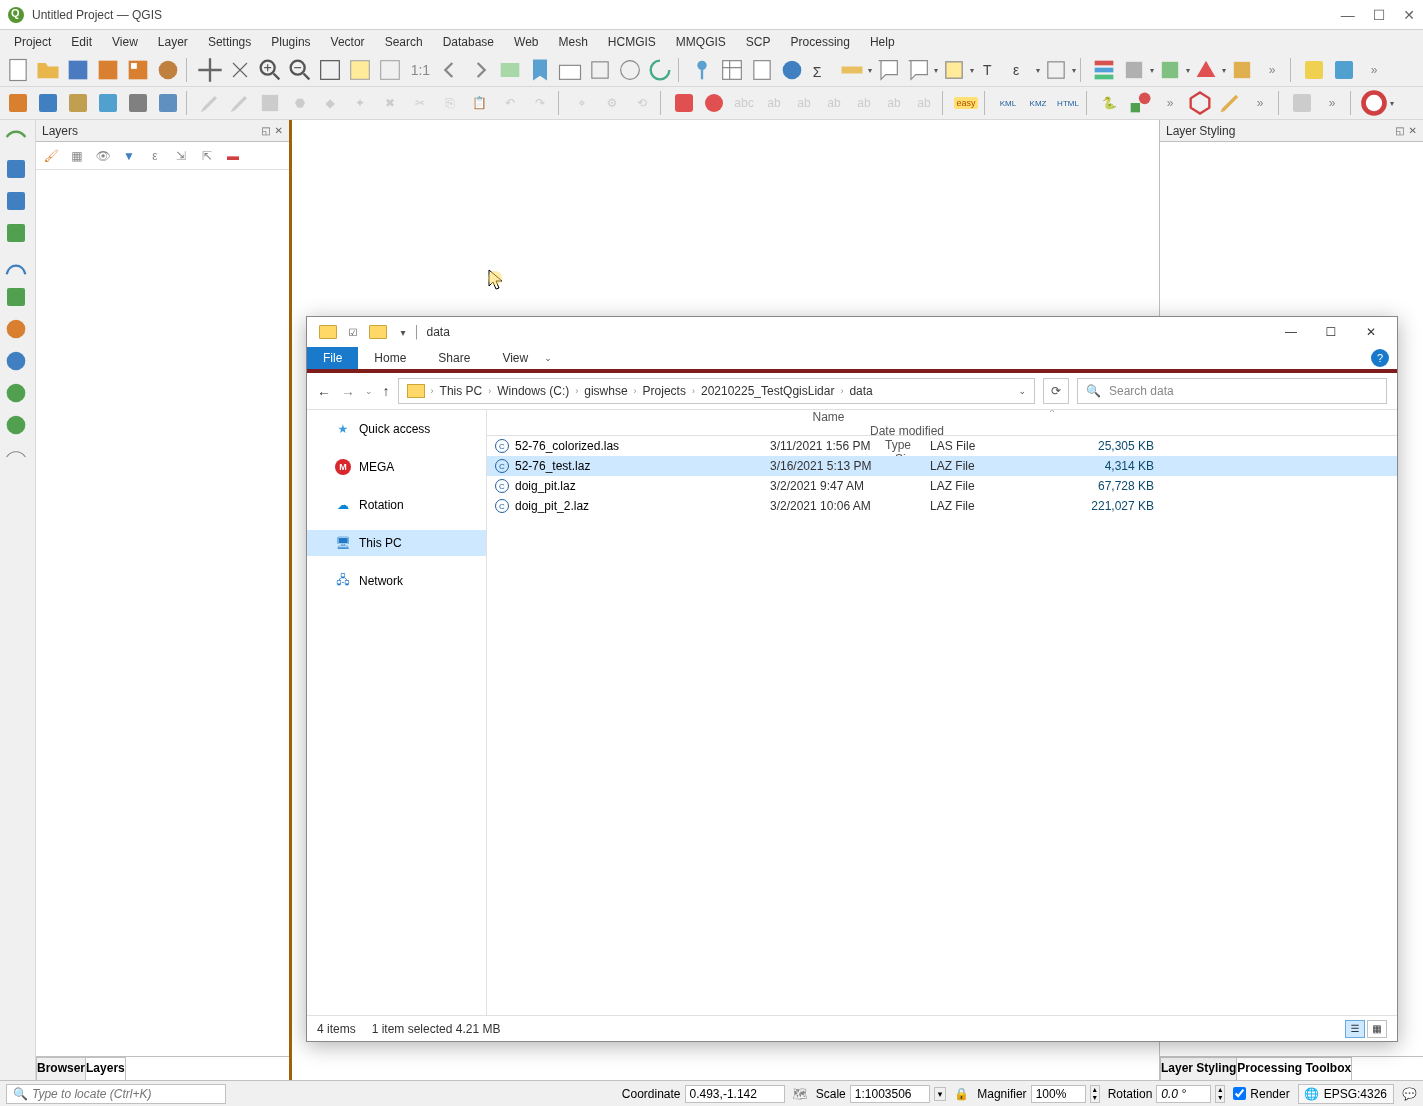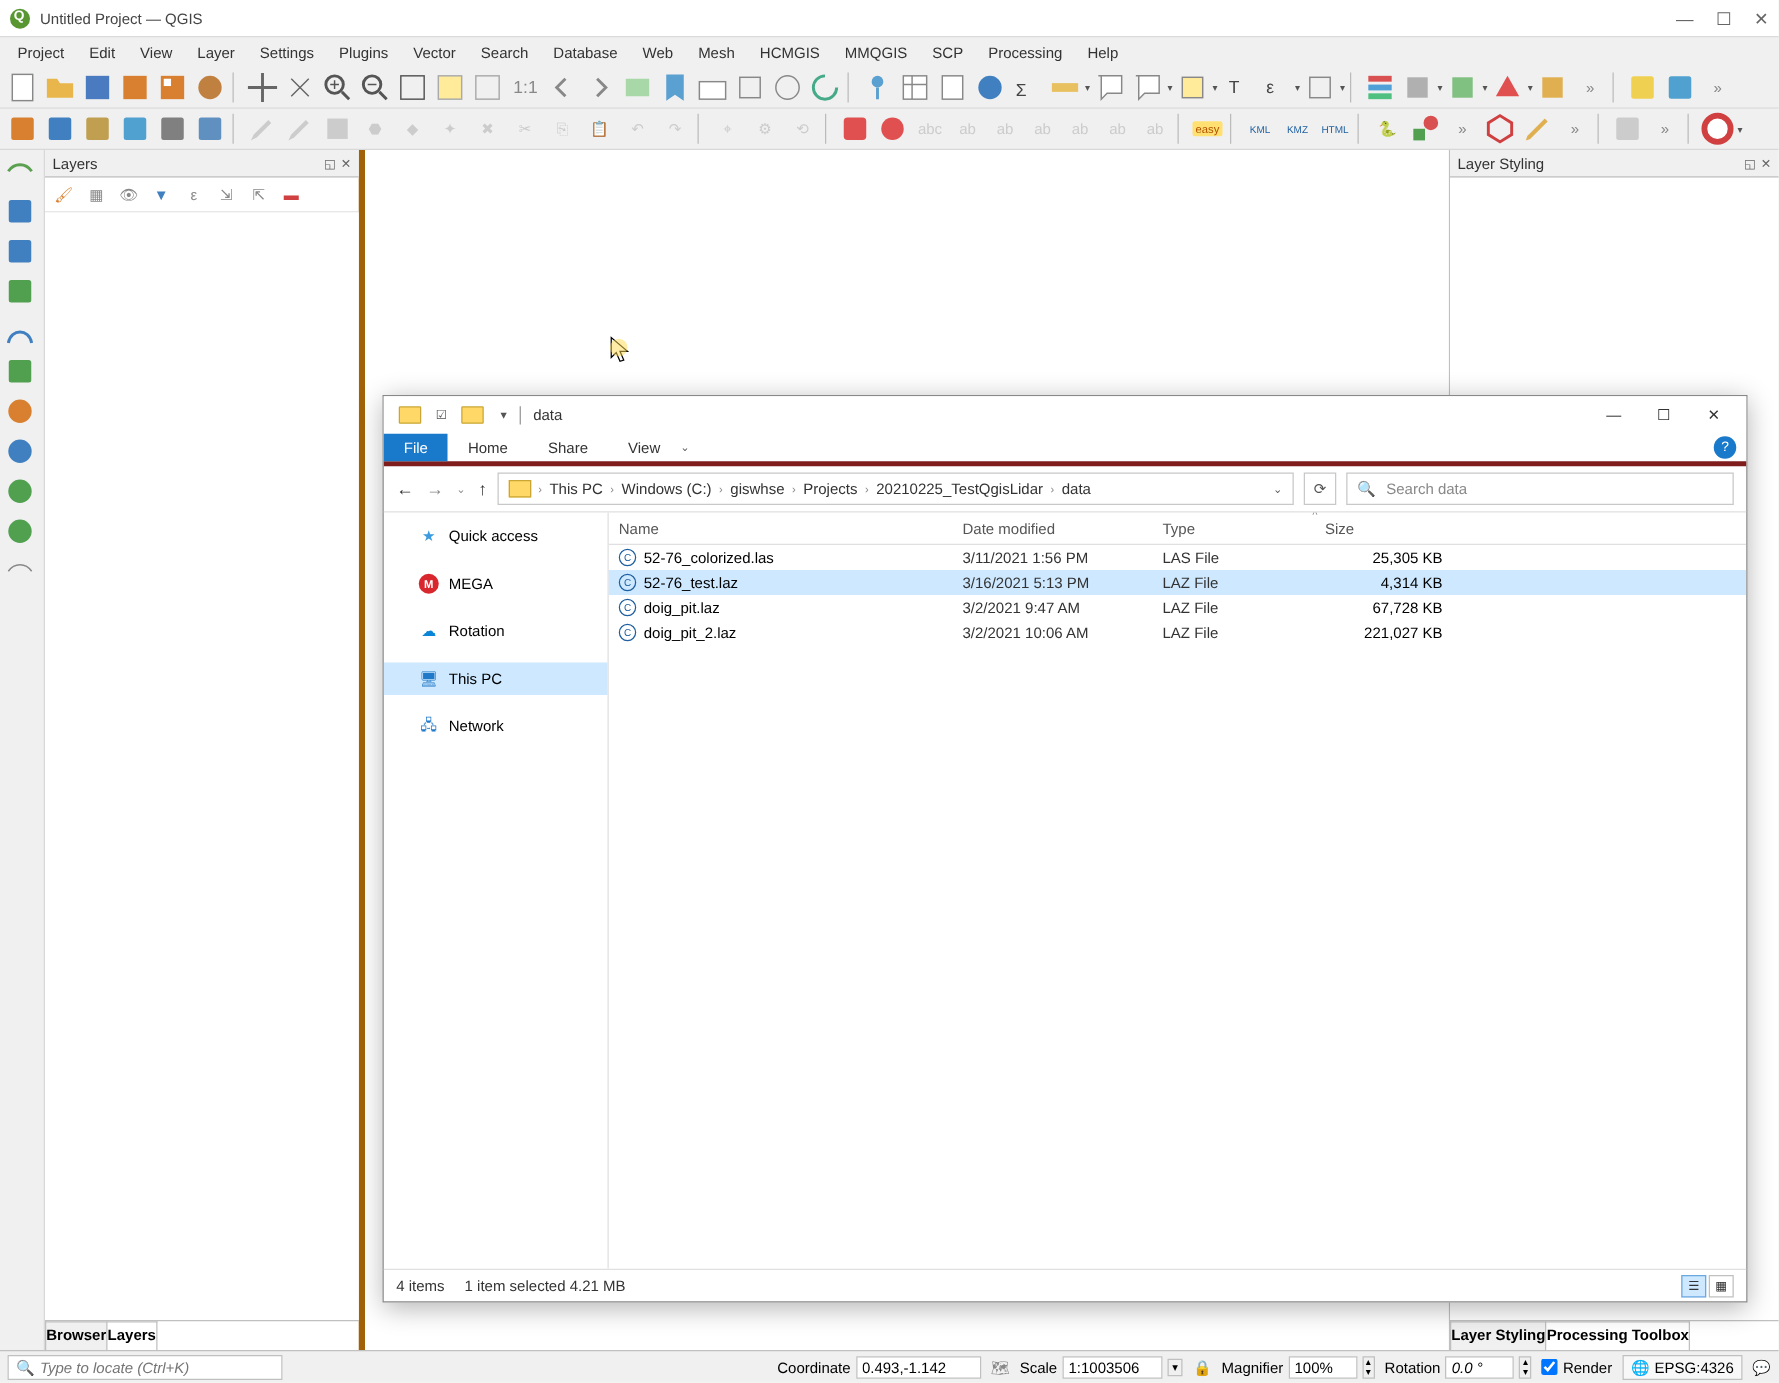--- a/index.html
+++ b/index.html
@@ -19,21 +19,21 @@
 
 .toolbar { display:flex; align-items:center; padding:2px 4px; background:#f0f0f0; border-bottom:1px solid #d8d8d8; gap:2px; flex-wrap:nowrap; overflow:hidden; }
 .tb-btn { width:28px; height:28px; display:flex; align-items:center; justify-content:center; border-radius:2px; cursor:pointer; position:relative; }
 .tb-sep { width:6px; height:24px; border-left:1px solid #bbb; margin:0 2px; }
 .tb-chev { font-size:8px; color:#555; }
 
 .main-area { flex:1; display:flex; position:relative; }
 .left-toolbar { width:36px; background:#f0f0f0; border-right:1px solid #d8d8d8; display:flex; flex-direction:column; gap:6px; padding:4px 2px; }
 .left-toolbar .tb-btn { width:28px; height:26px; }
 
-.layers-panel { width:256px; background:#fff; border-right:5px solid #a16207; display:flex; flex-direction:column; }
+.layers-panel { width:256px; background:#fff; border-right:3px solid #a16207; display:flex; flex-direction:column; }
 .panel-header { height:22px; background:#f0f0f0; border-bottom:1px solid #c0c0c0; display:flex; align-items:center; padding:0 6px; color:#333; }
 .panel-header .panel-controls { margin-left:auto; display:flex; gap:4px; }
 .panel-header .panel-controls span { font-size:10px; color:#666; cursor:pointer; }
 .layers-toolbar { height:28px; display:flex; align-items:center; gap:4px; padding:0 4px; border-bottom:1px solid #e0e0e0; }
 .layers-toolbar .tb-btn { width:22px; height:22px; }
 .layers-body { flex:1; background:#fff; }
 .bottom-tabs { height:24px; display:flex; border-top:1px solid #c0c0c0; }
 .bottom-tabs .tab { padding:3px 0; border:1px solid #c0c0c0; border-bottom:none; background:#f0f0f0; margin-right:-1px; cursor:pointer;font-weight:bold; }
 .bottom-tabs .tab.active { background:#fff; }
 
@@ -78,34 +78,34 @@
 .search-box { width:310px; height:26px; border:1px solid #c8c8c8; display:flex; align-items:center; padding:0 8px; color:#888; gap:8px; }
 
 .explorer-body { flex:1; display:flex; border-top:1px solid #e0e0e0; overflow:hidden; }
 .nav-pane { width:180px; border-right:1px solid #e0e0e0; padding:6px 0; }
 .nav-item { padding:5px 10px 5px 28px; display:flex; align-items:center; gap:8px; cursor:pointer; position:relative; }
 .nav-item.selected { background:#cde8ff; }
 .nav-item .ni-icon { width:16px; height:16px; display:flex; align-items:center; justify-content:center; }
 .nav-group-gap { height:12px; }
 
 .file-list { flex:1; display:flex; flex-direction:column; }
-.col-headers { display:flex; height:26px; border-bottom:1px solid #e0e0e0; align-items:center; color:#555; }
+.col-headers { display:flex; height:26px; border-bottom:1px solid #e0e0e0; align-items:center; color:#555;flex-direction:column; }
 .col-headers div { padding:0 8px; }
 .col-name { width:275px; display:flex; align-items:center; }
 .col-date { width:160px; }
 .col-type { width:130px; }
 .col-size { width:110px; text-align:left; }
 .sort-arrow { width:100%; text-align:center; font-size:8px; color:#888; height:8px; line-height:6px; }
 
 .file-row { display:flex; height:20px; align-items:center; cursor:pointer; }
 .file-row.selected { background:#cde8ff; }
 .file-row .fname { width:275px; padding-left:8px; display:flex; align-items:center; gap:6px; }
 .file-row .fdate { width:160px; padding-left:8px; color:#333; }
 .file-row .ftype { width:130px; padding-left:8px; color:#333; }
-.file-row .fsize { width:110px; text-align:right; padding-right:8px; color:#000000; }
+.file-row .fsize { width:110px; text-align:right; padding-right:8px; color:#0c4a6e; }
 .file-icon { width:14px; height:14px; border-radius:50%; border:1.5px solid #2060a0; display:flex; align-items:center; justify-content:center; font-size:8px; color:#2060a0; }
 
 .explorer-status { height:26px; border-top:1px solid #e0e0e0; display:flex; align-items:center; padding:0 10px; gap:16px; color:#333; }
 .view-icons { margin-left:auto; display:flex; gap:2px; }
 .view-icons span { width:20px; height:18px; border:1px solid #c0c0c0; display:flex; align-items:center; justify-content:center; font-size:10px; cursor:pointer; }
 .view-icons span.active { background:#cde8ff; border-color:#6aa8e0; }
 
 .cursor { position:absolute; z-index:200; pointer-events:none; }
 
 

